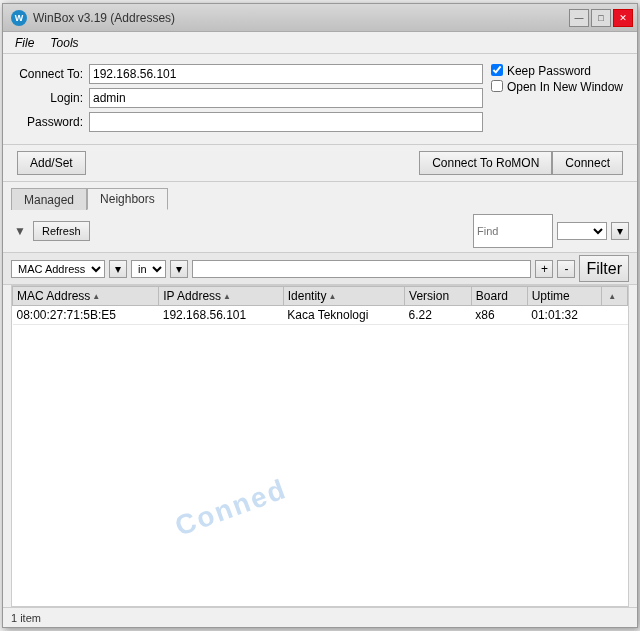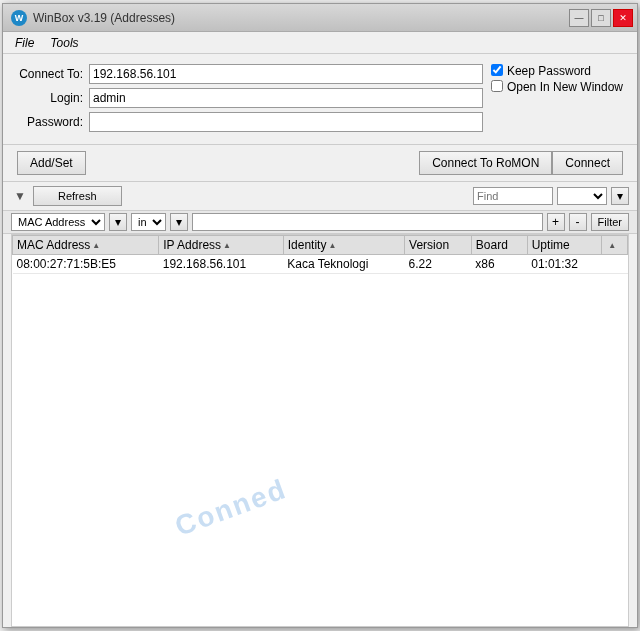--- a/index.html
+++ b/index.html
@@ -195,30 +195,30 @@
       height: 16px;
       display: flex;
       align-items: center;
       justify-content: center;
       cursor: pointer;
       font-size: 12px;
       color: #555;
     }
     .refresh-btn {
       height: 20px;
-      padding: 0 24px;
+      padding: 0 8px;
       border: 1px solid #999;
       background: linear-gradient(to bottom, #f5f5f5, #e0e0e0);
       cursor: pointer;
       font-size: 11px;
     }
     .spacer { flex: 1; }
     .find-input {
       width: 80px;
-      height: 18px;
+      height: 34px;
       border: 1px solid #999;
       padding: 0 3px;
       font-size: 11px;
       background: white;
     }
     .all-select {
       height: 18px;
       border: 1px solid #999;
       background: white;
       font-size: 11px;
@@ -255,26 +255,26 @@
       height: 18px;
       border: 1px solid #999;
       background: linear-gradient(to bottom, #f5f5f5, #e0e0e0);
       cursor: pointer;
       font-size: 12px;
       display: flex;
       align-items: center;
       justify-content: center;
     }
     .filter-btn {
-      height: 18px;
+      height: 27px;
       padding: 0 6px;
       border: 1px solid #999;
       background: linear-gradient(to bottom, #f5f5f5, #e0e0e0);
       cursor: pointer;
-      font-size: 11px;
+      font-size: 16px;
     }
     .table-container {
       flex: 1;
       overflow-y: auto;
       margin: 0 8px;
       border: 1px solid #ccc;
       background: white;
     }
     table {
       width: 100%;
@@ -387,20 +387,26 @@
 
   <div class="buttons-row">
     <button class="btn">Add/Set</button>
     <div class="btn-spacer"></div>
     <button class="btn">Connect To RoMON</button>
     <button class="btn btn-connect">Connect</button>
   </div>
 
   <div class="content-area">
 
+    <div class="tabs-section">
+      <div class="tab-row">
+        <div class="tab">Managed</div>
+        <div class="tab active">Neighbors</div>
+      </div>
+    </div>
 
     <div class="table-toolbar">
       <div class="filter-icon">▼</div>
       <button class="refresh-btn">Refresh</button>
       <div class="spacer"></div>
       <input class="find-input" type="text" placeholder="Find" style="">
       <select class="all-select">
         <option>all</option>
       </select>
       <div class="icon-btn">▾</div>
@@ -468,15 +474,18 @@
     <td>Kaca Teknologi</td>
     <td>6.22</td>
     <td>x86</td>
     <td>01:01:32</td>
     <td></td>
   </tr>
           </tbody>
       </table>
     </div>
 
+    <div class="status-bar">
+      <span>1 item</span>
+    </div>
 
   </div>
 </div>
 
 </body></html>

